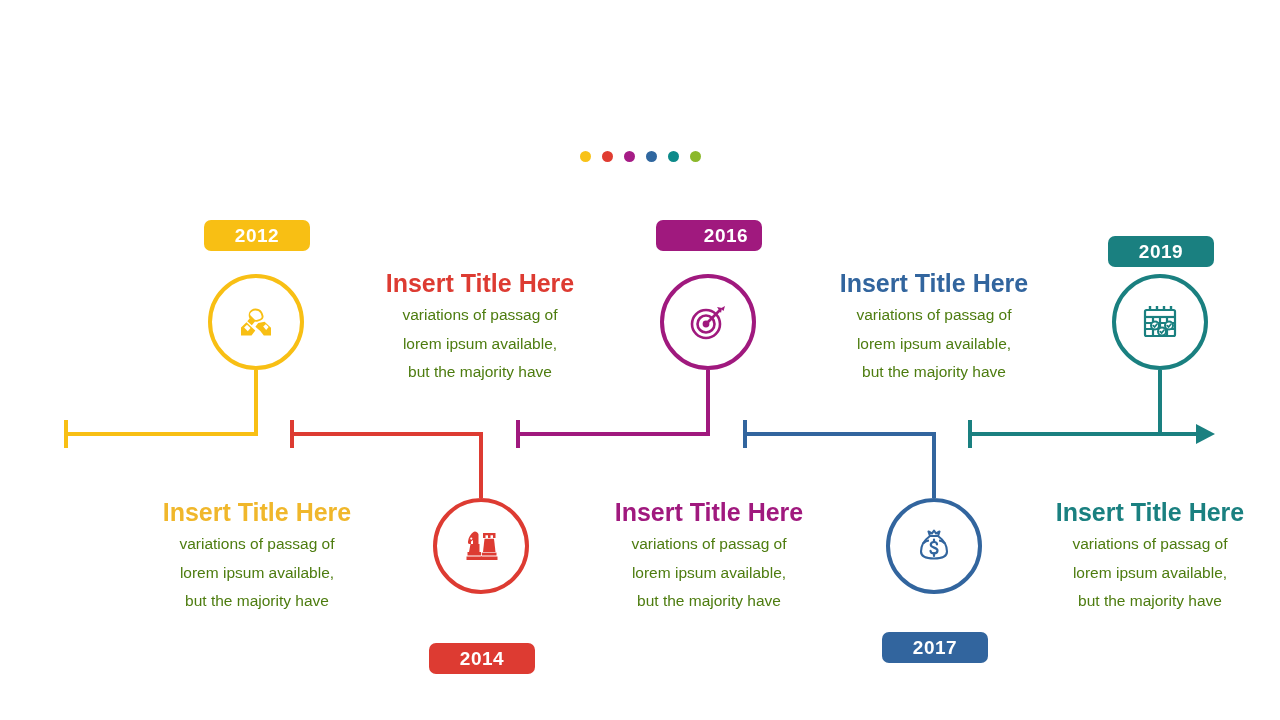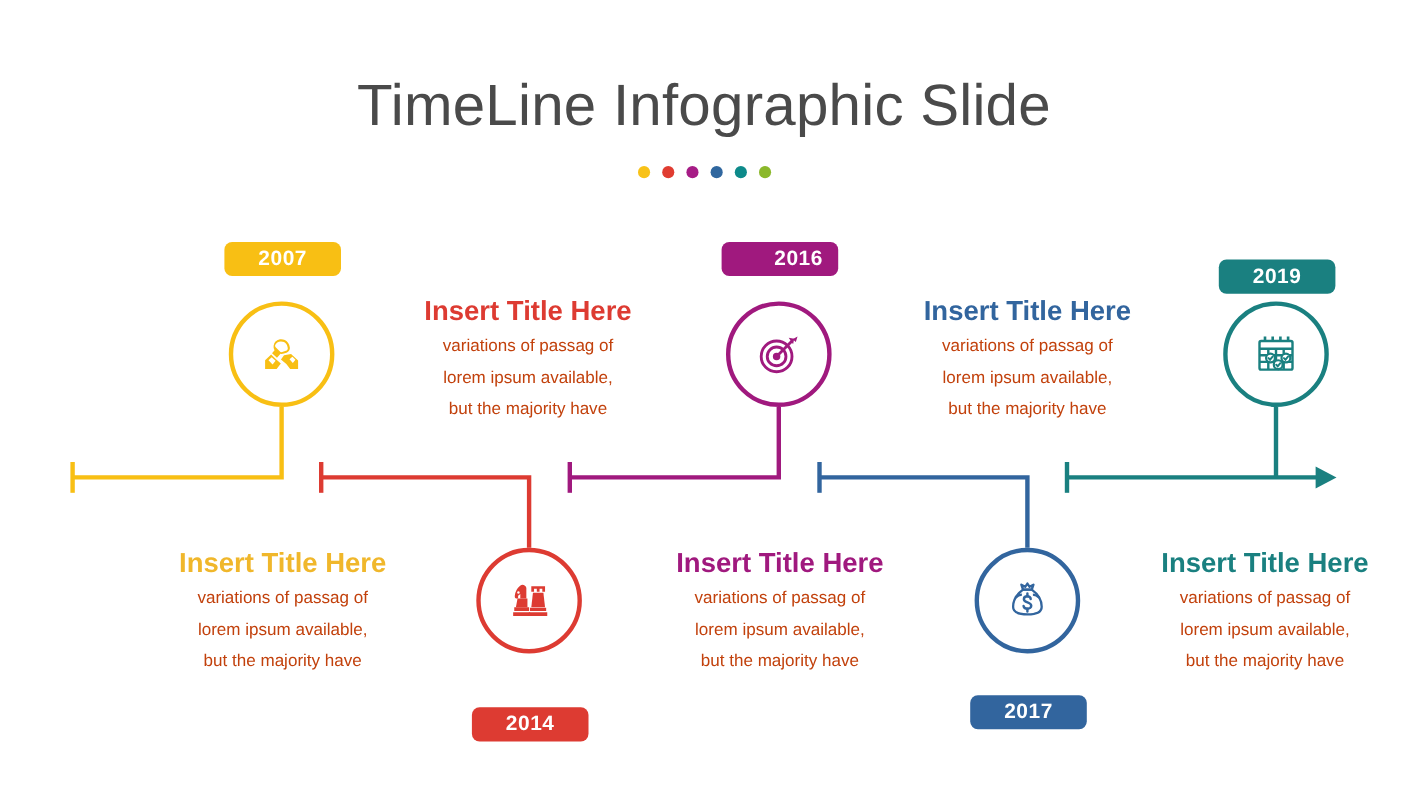--- a/index.html
+++ b/index.html
@@ -101,32 +101,31 @@
     text-align: center;
   }
   .tblock .t-title {
     font-size: 25px;
     font-weight: 700;
     margin: 0 0 7px 0;
     line-height: 22px;
   }
   .tblock .t-body {
     font-size: 15.5px;
-    color: #c2410c;
+    color: #4d7c0f;
     line-height: 28.5px;
     font-weight: 400;
   }
   .t-body div { white-space: nowrap; }
 </style>
 </head>
 <body>
 
 <div id="slide" style="background: rgb(255, 255, 255);">
 
-  <div id="title" style="color: rgb(74, 74, 74);">TimeLine Infographic Slide</div>
 
   <div id="dot-row">
     <span class="hdot" style="background: rgb(248, 194, 24);"></span>
     <span class="hdot" style="background: rgb(224, 60, 49);"></span>
     <span class="hdot" style="background: rgb(166, 28, 134);"></span>
     <span class="hdot" style="background: rgb(48, 103, 159);"></span>
     <span class="hdot" style="background: rgb(13, 138, 138);"></span>
     <span class="hdot" style="background: rgb(139, 184, 43);"></span>
   </div>
 
@@ -155,21 +154,21 @@
     <g>
       <path d="M970,420 L970,448" stroke="#1a8080" stroke-width="4" fill="none"></path>
       <path d="M970,434 L1205,434" stroke="#1a8080" stroke-width="4" fill="none"></path>
       <path d="M1160,434 L1160,370" stroke="#1a8080" stroke-width="4" fill="none"></path>
       <polygon points="1196,424 1215,434 1196,444" fill="#1a8080"></polygon>
     </g>
   </svg>
 
   <div class="node" style="left:156px; top:220px;">
     <div class="badge" style="left:48px; top:0px; background:#f8bf14;">
-      <span>2007</span>
+      <span>2012</span>
     </div>
     <div class="circle" style="left:52px; top:54px; border-color:#f8bf14;">
       <svg width="46" height="46" viewBox="0 0 46 46">
         <g fill="#f8bf14">
           <path d="M22.5,9.5 C19.5,9.5 17,11.5 16.2,13.6 C15.4,15.7 15.6,17.9 16.6,19.4 L14.3,22.2 L18.8,26.2 L22,22.5 C22.6,22.8 23.4,22.9 24.2,22.7 L27.5,21.6 C29.6,20.9 30.8,19 30.5,17 C30.1,14 28.4,11.3 26,10.2 C24.9,9.7 23.7,9.5 22.5,9.5 Z"></path>
           <path d="M17.2,14.6 C17.9,12.9 19.9,11.4 22.4,11.4 C23.4,11.4 24.3,11.6 25.2,12 C27,12.9 28.3,15 28.6,17.3 C28.8,18.5 28.1,19.5 26.9,19.9 L23.6,21 C22.7,21.3 21.8,21 21.3,20.3 L17.8,16.8 C17.2,16.2 16.9,15.4 17.2,14.6 Z" fill="#ffffff"></path>
           <path d="M13.5,23.3 L8,28.6 L8,36.5 L18.5,36.5 L22.3,31.4 L17.9,27.5 Z"></path>
           <path d="M25.2,24 L22.4,27.8 L27.3,32 L30.8,36.5 L38,36.5 L38,28.8 L31.6,22.8 Z"></path>
           <path d="M11.1,28.5 L14,25.8 L17.5,28.9 L14.8,32.3 Z" fill="#ffffff"></path>
           <path d="M30.2,27.5 L32.8,25.3 L35.6,28.1 L33.2,30.9 Z" fill="#ffffff"></path>

